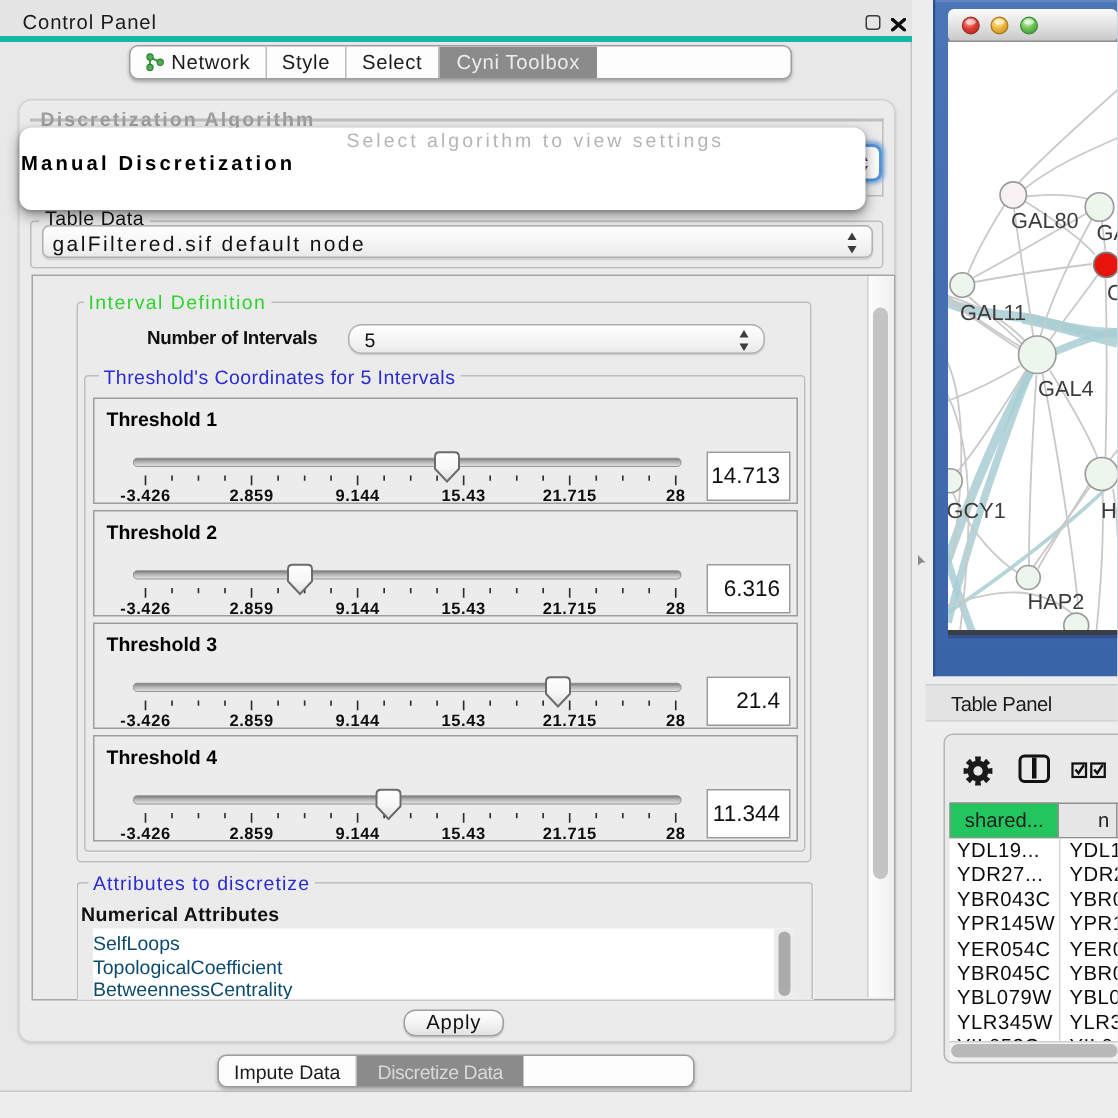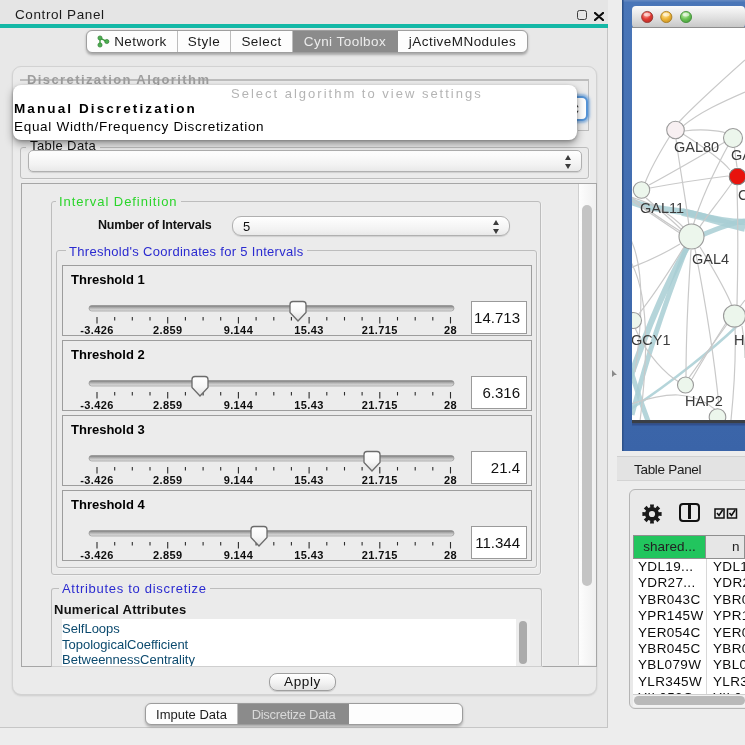--- a/index.html
+++ b/index.html
@@ -57,42 +57,41 @@
     <svg width="13" height="13" viewBox="0 0 13 13" style="margin-right:4px">
         <path d="M3 3 L3 10 M3.2 3.2 L9.5 6.4" stroke="#3da03d" stroke-width="1.4" fill="none"></path>
         <circle cx="3" cy="3" r="2.1" fill="#4caf50" stroke="#2e7d32" stroke-width=".7"></circle>
         <circle cx="3" cy="10" r="2.1" fill="#4caf50" stroke="#2e7d32" stroke-width=".7"></circle>
         <circle cx="9.8" cy="6.5" r="2.1" fill="#4caf50" stroke="#2e7d32" stroke-width=".7"></circle>
       </svg>
     Network</div>
   <div class="seg" style="width:53px">Style</div>
   <div class="seg" style="width:62px">Select</div>
   <div class="seg sel" style="width:105px">Cyni Toolbox</div>
-  <div class="seg" style="width:129px">jActiveMNodules</div>
 </div>
 <div id="inner"></div>
 
 <div class="abs" style="left:20px;top:79px;width:569px;height:1.5px;background:#bdbdbd"></div>
 <div class="abs" style="left:588px;top:79px;width:1px;height:52px;background:#bdbdbd"></div>
 <div class="abs" style="left:578px;top:130px;width:11px;height:1px;background:#bdbdbd"></div>
 <div class="grptitle" style="left:27px;top:72px;color:#9d9d9d;font-weight:bold;letter-spacing:1.4px">Discretization Algorithm</div>
 
 <div class="abs" style="left:562px;top:96px;width:26px;height:25px;background:#fff;border:2px solid #5694d6;border-radius:6px;box-shadow:0 0 2.5px 1.5px rgba(100,155,215,.7)">
   <div class="arrows" style="left:9px;top:4px;transform:scale(.85)"></div>
 </div>
 
 <div id="popup">
   <div class="abs" style="left:218px;top:1px;font-size:13px;letter-spacing:2px;color:#b4b4b4">Select algorithm to view settings</div>
   <div class="abs" style="left:1px;top:16.5px;font-size:13.5px;letter-spacing:2.1px;color:#000;font-weight:bold">Manual Discretization</div>
-  <div class="abs" style="left:1px;top:34.5px;font-size:13.5px;letter-spacing:0.7px;color:#000">Equal Width/Frequency Discretization</div>
 </div>
 
 <div class="grpbox" style="left:20px;top:146.5px;width:569px;height:32px"></div>
 <div class="grptitle" style="left:26px;top:138px;background:#ebebeb;padding:0 4px;letter-spacing:0.4px">Table Data</div>
 <div class="combo" style="left:28px;top:150px;width:554px;height:22px">
+    <span class="txt" style="left:6px;top:2.5px;font-size:14px;letter-spacing:1.6px">galFiltered.sif default node</span>
     <div class="arrows" style="right:9px;top:4px"></div>
   </div>
 
 <div id="scrollpane"></div>
 
 <div class="grpbox" style="left:51px;top:201px;width:490px;height:374px"></div>
 <div class="grptitle" style="left:56px;top:194px;background:#ebebeb;padding:0 3px;color:#2bd52b;letter-spacing:0.95px">Interval Definition</div>
 <div class="grptitle" style="left:98px;top:218px;font-weight:bold;font-size:12.5px;letter-spacing:-0.2px">Number of Intervals</div>
 <div class="combo" style="left:232px;top:216px;width:278px;height:20px;border-radius:9px">
     <span class="txt" style="top:2px">5</span>

